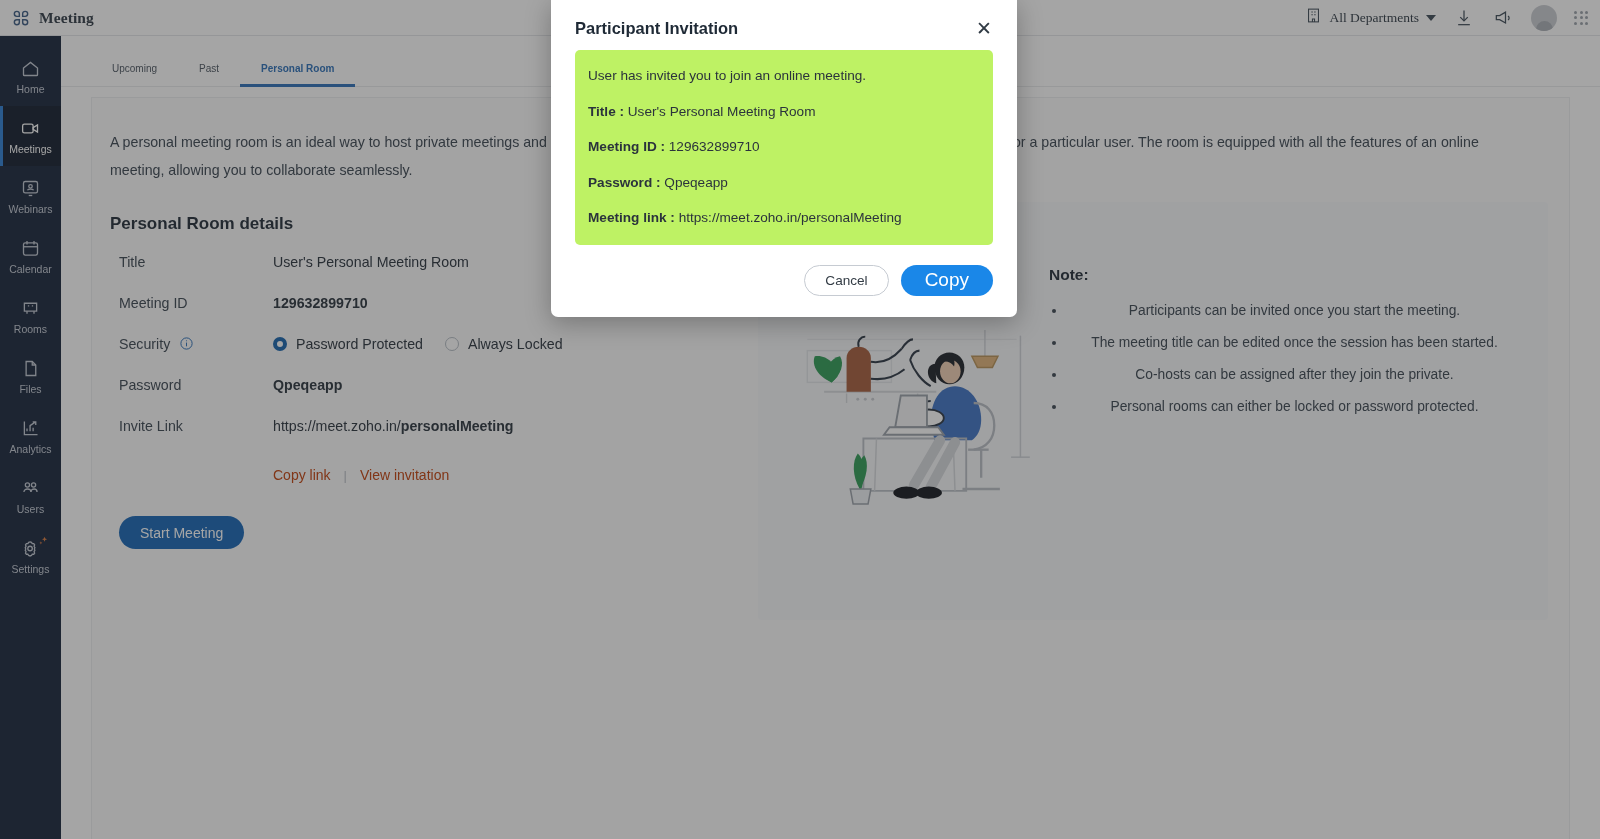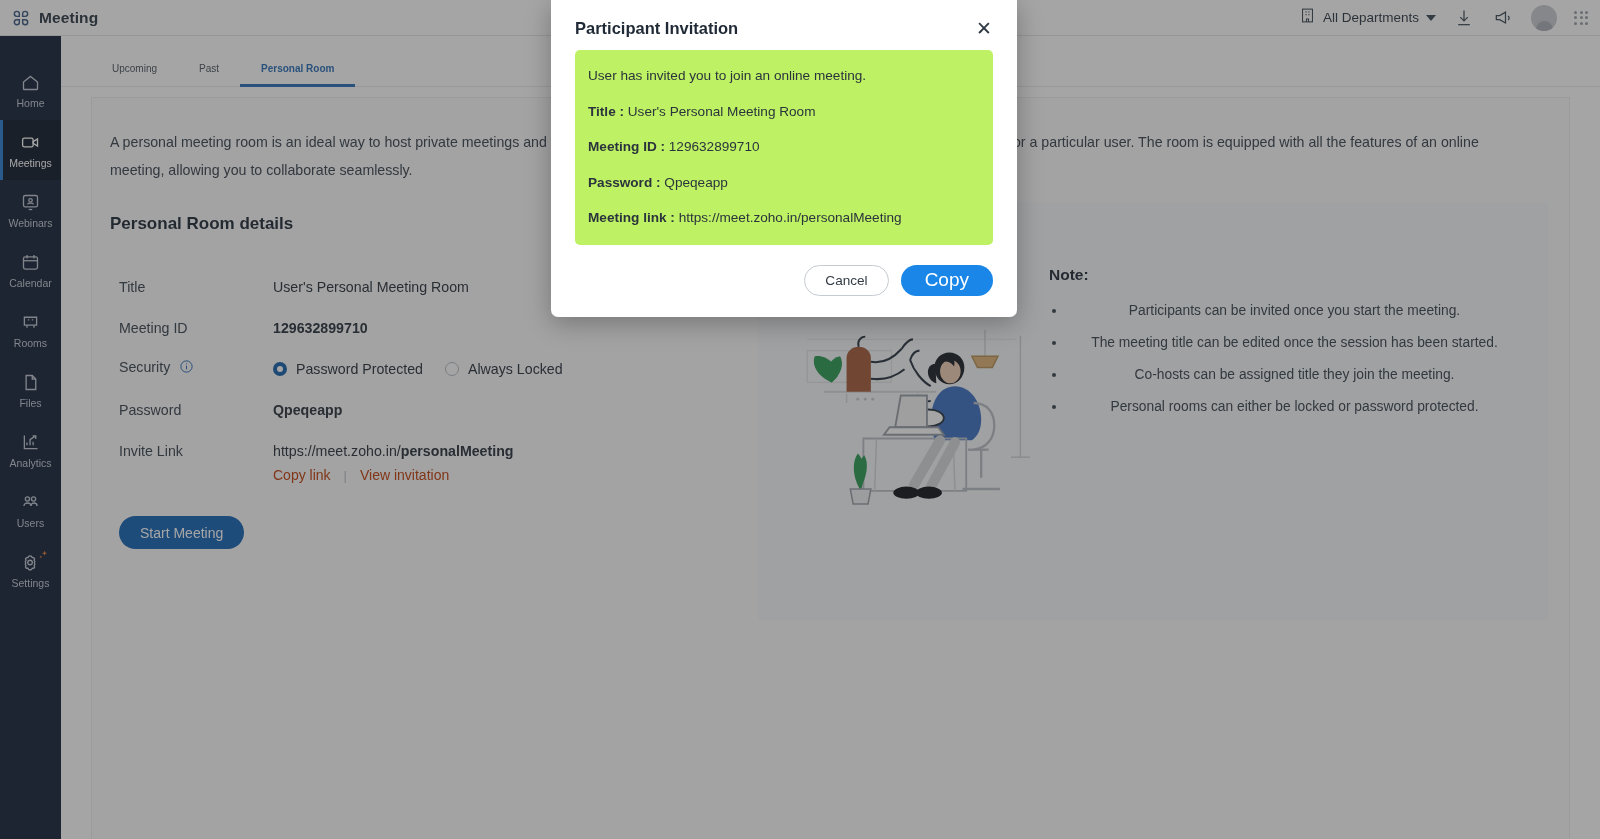--- a/index.html
+++ b/index.html
@@ -18,20 +18,21 @@
     z-index: 50;
   }
 
   
   .app-header {
     position: absolute; top: 0; left: 0; width: 1600px; height: 36px;
     background: #ffffff;
     display: flex; align-items: center;
     border-bottom: 1px solid #e4e6e9;
     z-index: 5;
+    font-family: Liberation Serif, serif;
   }
   .brand { display: flex; align-items: center; gap: 8px; padding-left: 11px; width: 300px; }
   .brand-mark { width: 20px; height: 20px; }
   .brand-name { font-size: 15.5px; font-weight: 700; color: #2f3a45; letter-spacing: .1px; }
   .header-right { margin-left: auto; display: flex; align-items: center; gap: 17px; padding-right: 12px; }
   .dept-select { display: flex; align-items: center; gap: 7px; cursor: pointer; }
   .dept-label { font-size: 13.5px; color: #2f3a45; }
   .caret { width: 0; height: 0; border-left: 5px solid transparent; border-right: 5px solid transparent; border-top: 6px solid #3d4a56; }
   .hicon { width: 22px; height: 22px; display: flex; align-items: center; justify-content: center; cursor: pointer; }
   .avatar {
@@ -40,21 +41,21 @@
     display: flex; align-items: flex-end; justify-content: center; overflow: hidden;
   }
   .avatar::after { content: ""; width: 17px; height: 10px; border-radius: 9px 9px 0 0; background: #a9aeb5; }
   .grid-dots { display: grid; grid-template-columns: repeat(3, 3px); gap: 2.5px; cursor: pointer; }
   .grid-dots i { width: 3px; height: 3px; background: #9aa1a9; border-radius: 50%; display: block; }
 
   
   .sidebar {
     position: absolute; top: 36px; left: 0; width: 61px; height: 803px;
     background: #15233a; z-index: 6;
-    padding-top: 24px;
+    padding-top: 10px;
   }
   .nav-item {
     height: 60px; display: flex; flex-direction: column;
     align-items: center; justify-content: center; gap: 4px;
     cursor: pointer; position: relative;
   }
   .nav-item.active { background: #101a2b; }
   .nav-item.active::before {
     content: ""; position: absolute; left: 0; top: 0; bottom: 0; width: 3px; background: #2c7fd4;
   }
@@ -91,21 +92,21 @@
     padding: 30px 18px 0 18px;
     font-size: 14.2px; color: #3a4550; line-height: 28px; max-width: 1449px;
   }
 
   .body-cols { display: flex; padding: 18px 18px 0 18px; gap: 0; }
   .left-col { width: 635px; }
   .right-col { width: 790px; margin-left: 13px; }
 
   .section-title { font-size: 17px; font-weight: 700; color: #1f2a36; margin-bottom: 20px; margin-top: 12px; }
 
-  .detail-row { display: flex; align-items: flex-end; min-height: 41px; }
+  .detail-row { display: flex; align-items: flex-start; min-height: 41px; }
   .detail-label {
     width: 163px; font-size: 14.2px; color: #3a4550; padding-left: 9px;
   }
   .detail-value { font-size: 14.2px; color: #29323c; }
   .detail-value.bold { font-weight: 700; }
   .info-ico { display: inline-block; vertical-align: -2px; margin-left: 5px; cursor: pointer; }
 
   .radio-group { display: flex; align-items: center; gap: 22px; }
   .radio-opt { display: flex; align-items: center; gap: 9px; cursor: pointer; }
   .radio {
@@ -477,21 +478,21 @@
                 <path d="M74 200c8-12 10-28 5-36-7 6-9 22-5 36z" fill="#2e9b55"></path>
                 <path d="M64 200h22l-3 16H67z" fill="#eef1f4" stroke="#9aa1a9" stroke-width="1.6"></path>
               </svg>
             </div>
 
             <div class="note-wrap">
               <div class="note-head">Note:</div>
               <ul class="note-list">
                 <li>Participants can be invited once you start the meeting.</li>
                 <li>The meeting title can be edited once the session has been started.</li>
-                <li>Co-hosts can be assigned title they join the meeting.</li>
+                <li>Co-hosts can be assigned after they join the private.</li>
                 <li>Personal rooms can either be locked or password protected.</li>
               </ul>
             </div>
           </div>
         </div>
       </div>
     </div>
   </div>
 </div>
 

